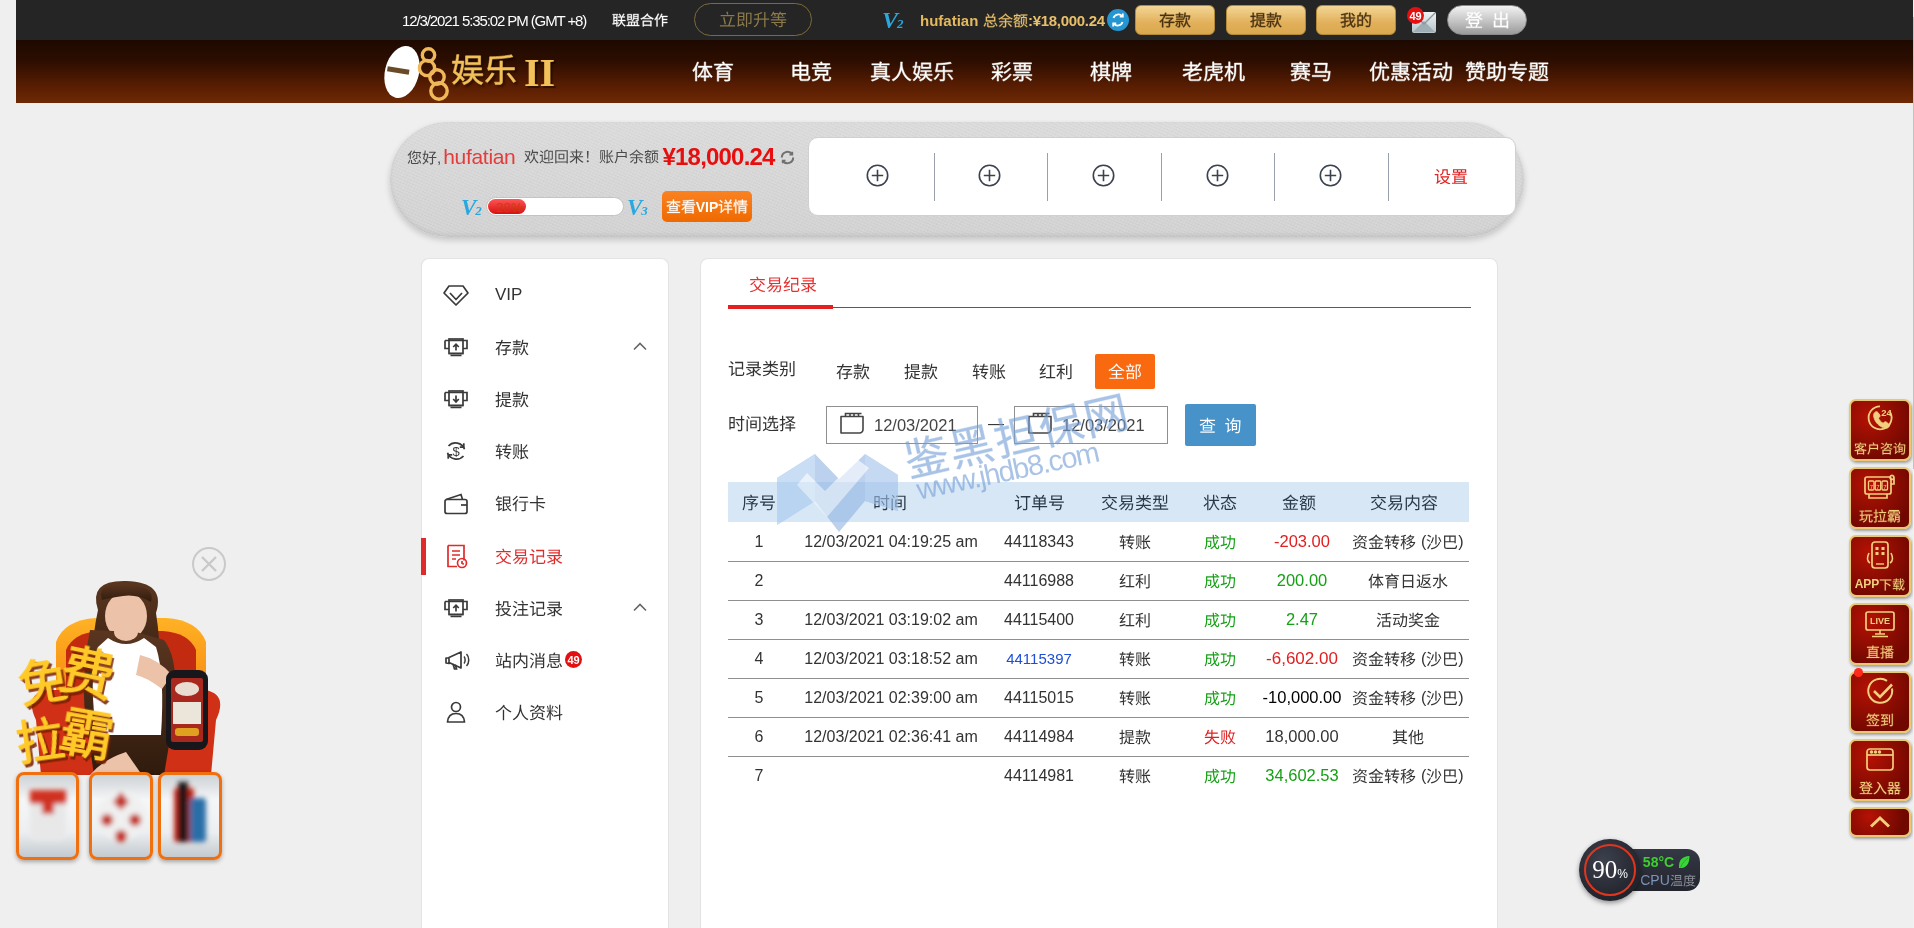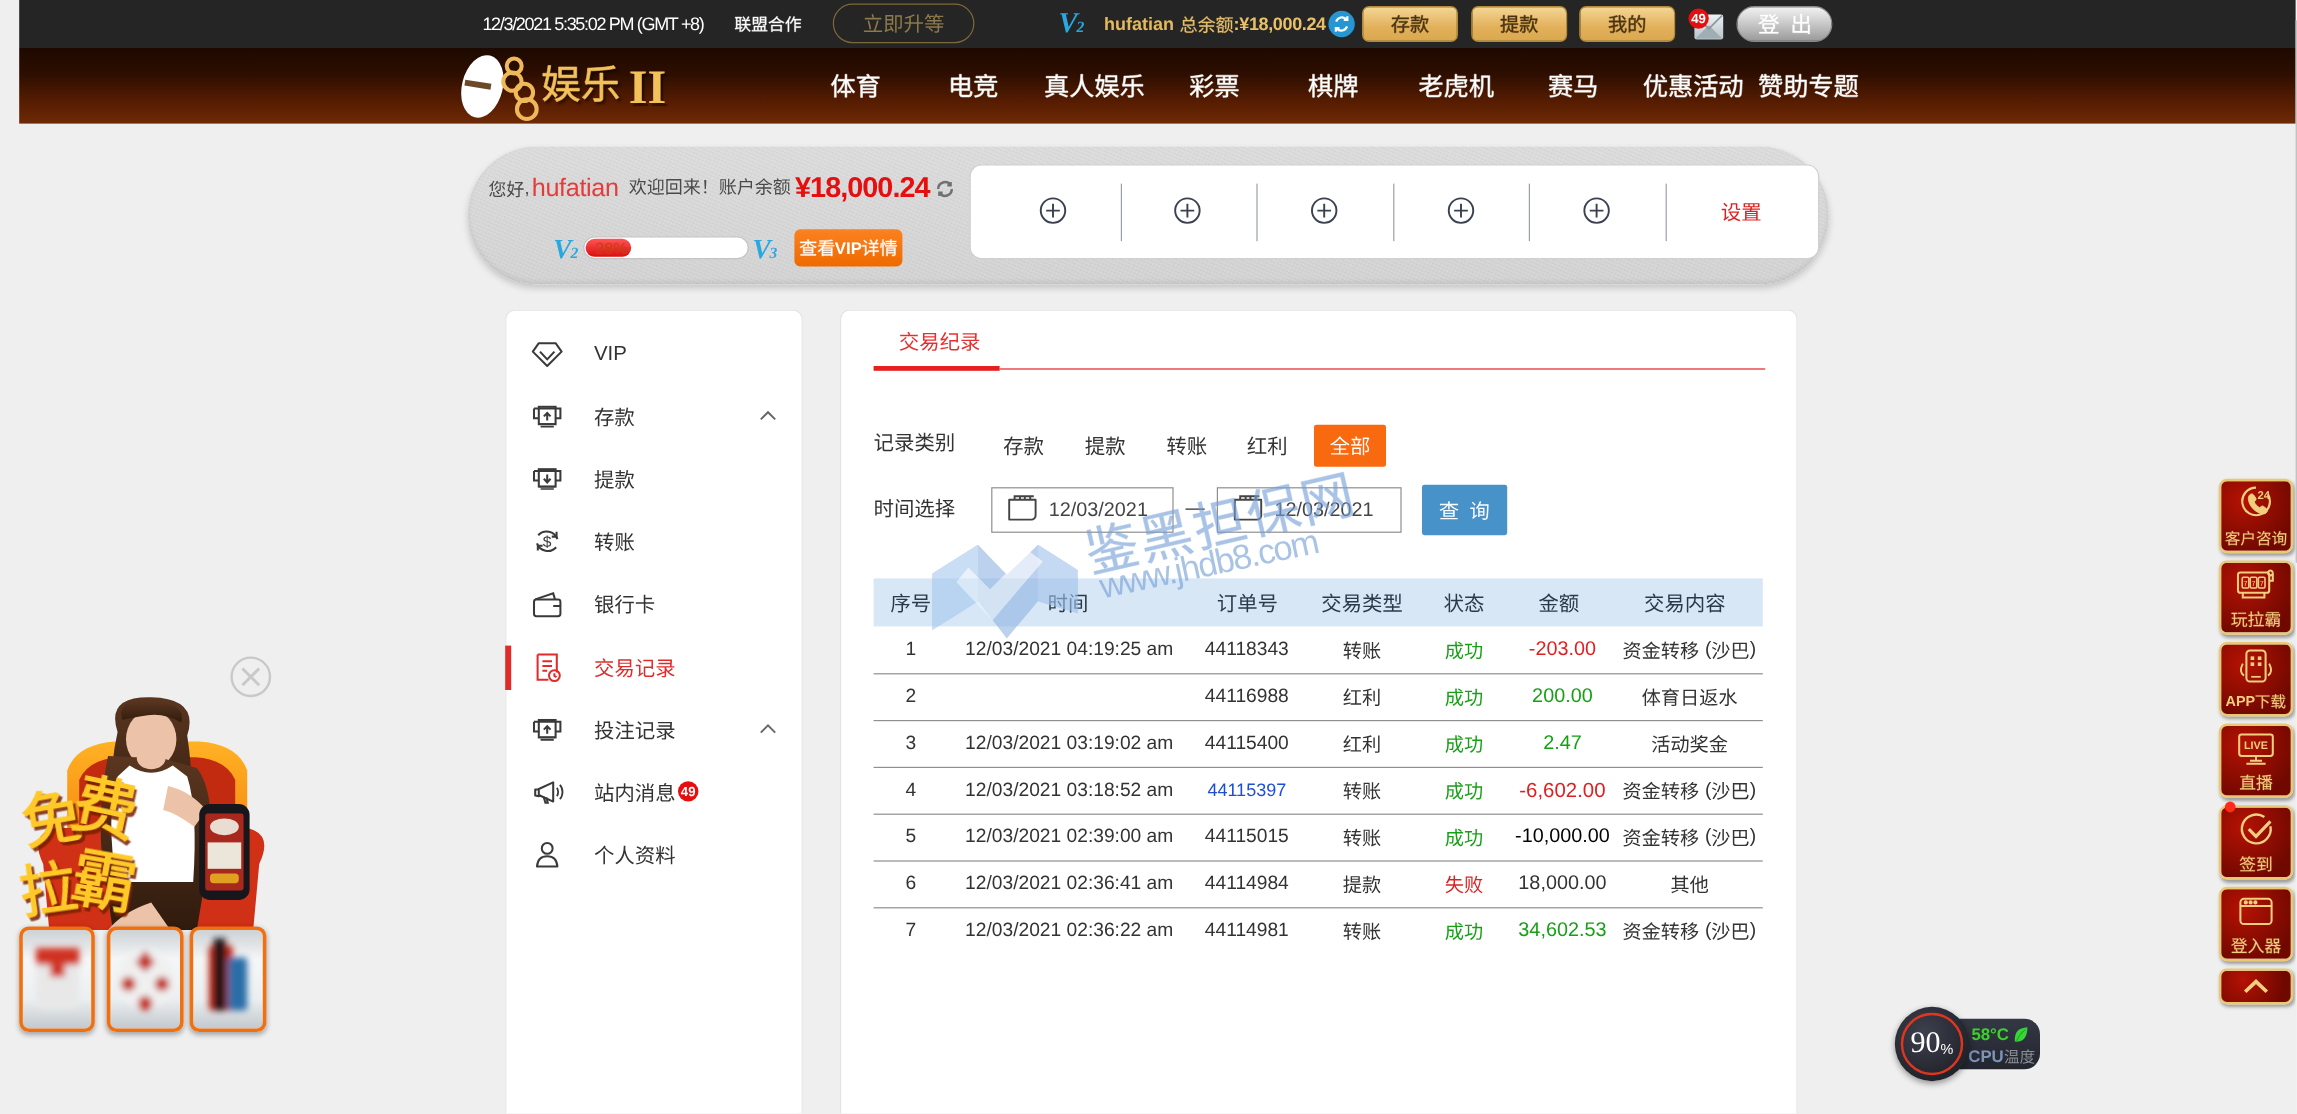--- a/index.html
+++ b/index.html
@@ -635,21 +635,20 @@
     </div>
     <div class="ab fc" style="left:1241px;top:717px;width:90px;height:39px;font-size:16.5px;color:#333">18,000.00</div>
     <div class="ab fc" style="left:1331px;top:717px;width:122px;height:39px">
       <svg style="width:32.0px;height:16px;vertical-align:-2.2px;" viewBox="0 0 2000 1000" fill="#333">
         <use href="#z5176" x="0"></use>
         <use href="#z4ed6" x="1000"></use>
       </svg>
     </div>
     <div class="ab" style="left:712px;top:756px;width:741px;height:1px;background:#8f8f8f"></div>
     <div class="ab fc" style="left:713px;top:756px;width:60px;height:39px;font-size:16px;color:#333">7</div>
-    <div class="ab fc" style="left:775px;top:756px;width:200px;height:39px;font-size:16px;color:#333">12/03/2021 02:36:22 am</div>
     <div class="ab fc" style="left:975px;top:756px;width:96px;height:39px;font-size:16px;color:#333">44114981</div>
     <div class="ab fc" style="left:1071px;top:756px;width:96px;height:39px">
       <svg style="width:32.0px;height:16px;vertical-align:-2.2px;" viewBox="0 0 2000 1000" fill="#333">
         <use href="#z8f6c" x="0"></use>
         <use href="#z8d26" x="1000"></use>
       </svg>
     </div>
     <div class="ab fc" style="left:1167px;top:756px;width:74px;height:39px">
       <svg style="width:32.0px;height:16px;vertical-align:-2.2px;" viewBox="0 0 2000 1000" fill="#15a015">
         <use href="#z6210" x="0"></use>
@@ -793,21 +792,21 @@
     <div class="ab" style="left:1838px;top:668px;width:9px;height:9px;border-radius:50%;background:#ff2a1a"></div>
     <div class="ab" style="left:1594px;top:849px;width:90px;height:42px;border-radius:13px;background:linear-gradient(#343845,#23252e)"></div>
 <div class="ab fx" style="left:1620px;top:852px;width:62px;height:20px;justify-content:center">
 <span style="color:#3ecf2e;font-size:14px;font-weight:bold">58°C</span>
 <svg width="14" height="15" viewBox="0 0 14 15" style="margin-left:3px">
         <path d="M12.5 1C5 1.5 1.5 5 2 13c6 .5 10.5-2.5 10.5-12z" fill="#3ad43a"></path>
         <path d="M3.5 12.5C5 8.5 8 5 11 3" stroke="#1fa51f" stroke-width=".9" fill="none"></path>
       </svg>
 </div>
     <div class="ab fx" style="left:1617px;top:871px;width:70px;height:18px;justify-content:center">
-<span style="color:#7d93b8;font-size:14px;font-weight:bold">CPU</span>
+<span style="color:#7d93b8;font-size:14px;font-weight:normal">CPU</span>
       <svg style="width:26.0px;height:13px;vertical-align:-1.8px;" viewBox="0 0 2000 1000" fill="#8a8f98">
         <use href="#z6e29" x="0"></use>
         <use href="#z5ea6" x="1000"></use>
       </svg>
     </div>
     <div class="ab" style="left:1563px;top:839px;width:62px;height:62px;border-radius:50%;background:radial-gradient(circle at 40% 35%,#3d414e,#22242c 70%);box-shadow:0 2px 5px rgba(0,0,0,.4)">
 <div class="ab" style="left:5px;top:5px;width:52px;height:52px;border-radius:50%;border:2.5px solid #e0361f"></div>
 <div class="ab fc" style="left:0;top:0;width:62px;height:62px;color:#fff">
         <span style="font-size:25px;font-family:&quot;Liberation Serif&quot;,serif">90</span>
         <span style="font-size:12px;margin-top:8px">%</span>

